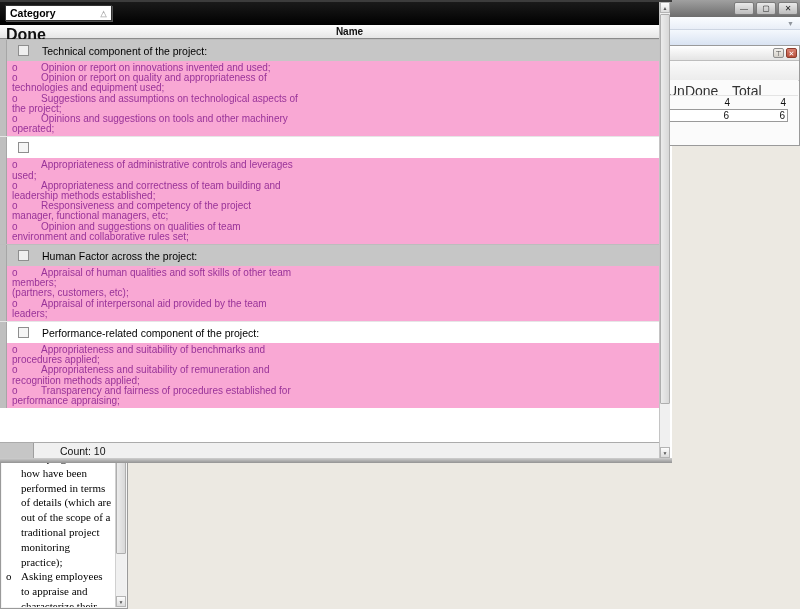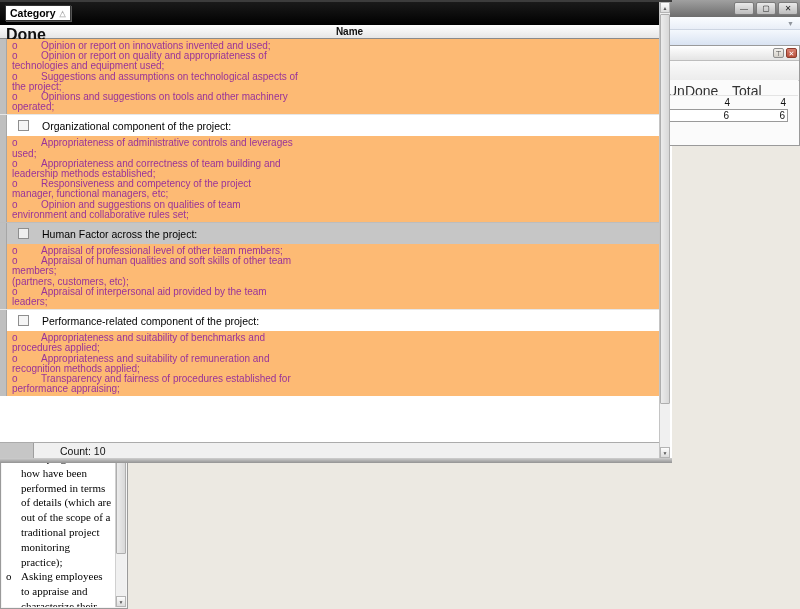--- a/index.html
+++ b/index.html
@@ -89,35 +89,35 @@
   .cat-icon{width:15px;height:12px;margin:0 3px 0 6px;flex:none;}
   .cat-name{flex:1;white-space:nowrap;overflow:hidden;}
   .cat-val{width:60px;text-align:right;flex:none;}
   .cat-val.total{width:56px;padding-right:2px;}
   
   #grid-panel{left:128px;top:146px;width:672px;height:463px;background:#fff;border-left:1px solid #9a9a9a;box-sizing:border-box;}
   .grid-topline{position:absolute;left:0;top:0;width:672px;height:2px;background:#3c3c3c;}
   .group-band{position:absolute;left:0;top:2px;width:659px;height:23px;background:linear-gradient(#1a1a1a,#000);}
   .groupby-btn{position:absolute;left:5px;top:3px;height:16px;background:#fff;border:1px solid #333;
     box-shadow:1px 1px 0 #555;font-size:10.5px;font-weight:bold;color:#000;display:flex;align-items:center;
-    padding:0 4px;box-sizing:border-box;}
+    padding:0 4px;box-sizing:border-box;gap:41px;}
   .sort-tri{font-size:8px;color:#b0b0b0;margin-left:4px;}
   .grid-header{position:absolute;left:0;top:25px;width:659px;height:14px;
     background:linear-gradient(#fefefe,#e6e6e6);border-bottom:1px solid #8a8a8a;box-sizing:border-box;}
   .gh-done{position:absolute;left:6px;width:34px;text-align:center;font-size:16px;font-weight:bold;color:#111;top:1px;}
   .gh-name{position:absolute;left:40px;right:0;text-align:center;font-size:10px;font-weight:bold;color:#111;top:1px;}
   .grid-rows{position:absolute;left:0;top:39px;width:659px;height:403px;overflow:hidden;background:#fff;}
   .task-row{display:flex;height:22px;align-items:center;background:#fff;box-sizing:border-box;border-top:1px solid #e6e6e6;}
   .task-row.shaded{background:#c6c6c6;border-top:1px solid #bdbdbd;}
   .ind{width:6px;align-self:stretch;background:#bfbfbf;border-right:1px solid #a6a6a6;flex:none;}
   .done-cell{width:33px;display:flex;align-items:center;justify-content:center;flex:none;}
   .cb{width:11px;height:11px;background:#f5f5f5;border:1px solid #8e8e8e;box-sizing:border-box;}
   .task-row.shaded .cb{background:#efefef;}
   .name-cell{flex:1;font-size:10.5px;color:#000;padding-left:2px;white-space:nowrap;overflow:hidden;}
-  .notes-block{display:flex;background:#fdba74;}
+  .notes-block{display:flex;background:#f9a8d4;}
   .notes-content{flex:1;padding:2px 0 2px 5px;color:#993399;font-size:10px;line-height:10.2px;}
   .notes-content div{white-space:nowrap;overflow:hidden;}
   .nb{display:inline-block;width:29px;}
   .count-bar{position:absolute;left:0;top:442px;width:659px;height:16px;background:#f0f0f0;
     border-top:1px solid #ababab;display:flex;align-items:center;box-sizing:border-box;}
   .count-cell{width:33px;align-self:stretch;background:#c6c6c6;border-right:1px solid #9e9e9e;flex:none;}
   .count-text{font-size:10.5px;color:#111;padding-left:8px;margin-left:18px;}
   .bottom-strip{position:absolute;left:0;top:458px;width:672px;height:5px;background:linear-gradient(#cfcfcf,#939393);}
   #grid-scroll{left:659px;top:2px;height:456px;border-left:1px solid #c4c4c4;}
   
@@ -497,38 +497,44 @@
       <span class="groupby-btn">
         <span>Category</span>
         <span class="sort-tri">△</span>
       </span>
     </div>
     <div class="grid-header">
       <span class="gh-done">Done</span>
       <span class="gh-name">Name</span>
     </div>
     <div class="grid-rows" id="grid-rows">
+        <div class="task-row shaded">
+          <span class="ind"></span>
+          <span class="done-cell">
+            <span class="cb"></span>
+          </span>
+          <span class="name-cell">Technical component of the project:</span>
+        </div>
         <div class="notes-block">
           <span class="ind"></span>
           <div class="notes-content">
             <div><span class="nb">o</span>Opinion or report on innovations invented and used;</div>
             <div><span class="nb">o</span>Opinion or report on quality and appropriateness of</div>
             <div>technologies and equipment used;</div>
             <div><span class="nb">o</span>Suggestions and assumptions on technological aspects of</div>
             <div>the project;</div>
             <div><span class="nb">o</span>Opinions and suggestions on tools and other machinery</div>
             <div>operated;</div>
           </div>
         </div>
         <div class="task-row">
           <span class="ind"></span>
           <span class="done-cell">
             <span class="cb"></span>
           </span>
-          <span class="name-cell">Organizational component of the project:</span>
         </div>
         <div class="notes-block">
           <span class="ind"></span>
           <div class="notes-content">
             <div><span class="nb">o</span>Appropriateness of administrative controls and leverages</div>
             <div>used;</div>
             <div><span class="nb">o</span>Appropriateness and correctness of team building and</div>
             <div>leadership methods established;</div>
             <div><span class="nb">o</span>Responsiveness and competency of the project</div>
             <div>manager, functional managers, etc;</div>
@@ -539,21 +545,20 @@
         <div class="task-row shaded">
           <span class="ind"></span>
           <span class="done-cell">
             <span class="cb"></span>
           </span>
           <span class="name-cell">Human Factor across the project:</span>
         </div>
         <div class="notes-block">
           <span class="ind"></span>
           <div class="notes-content">
-            <div><span class="nb">o</span>Appraisal of professional level of other team members;</div>
             <div><span class="nb">o</span>Appraisal of human qualities and soft skills of other team</div>
             <div>members;</div>
             <div>(partners, customers, etc);</div>
             <div><span class="nb">o</span>Appraisal of interpersonal aid provided by the team</div>
             <div>leaders;</div>
           </div>
         </div>
         <div class="task-row">
           <span class="ind"></span>
           <span class="done-cell">

